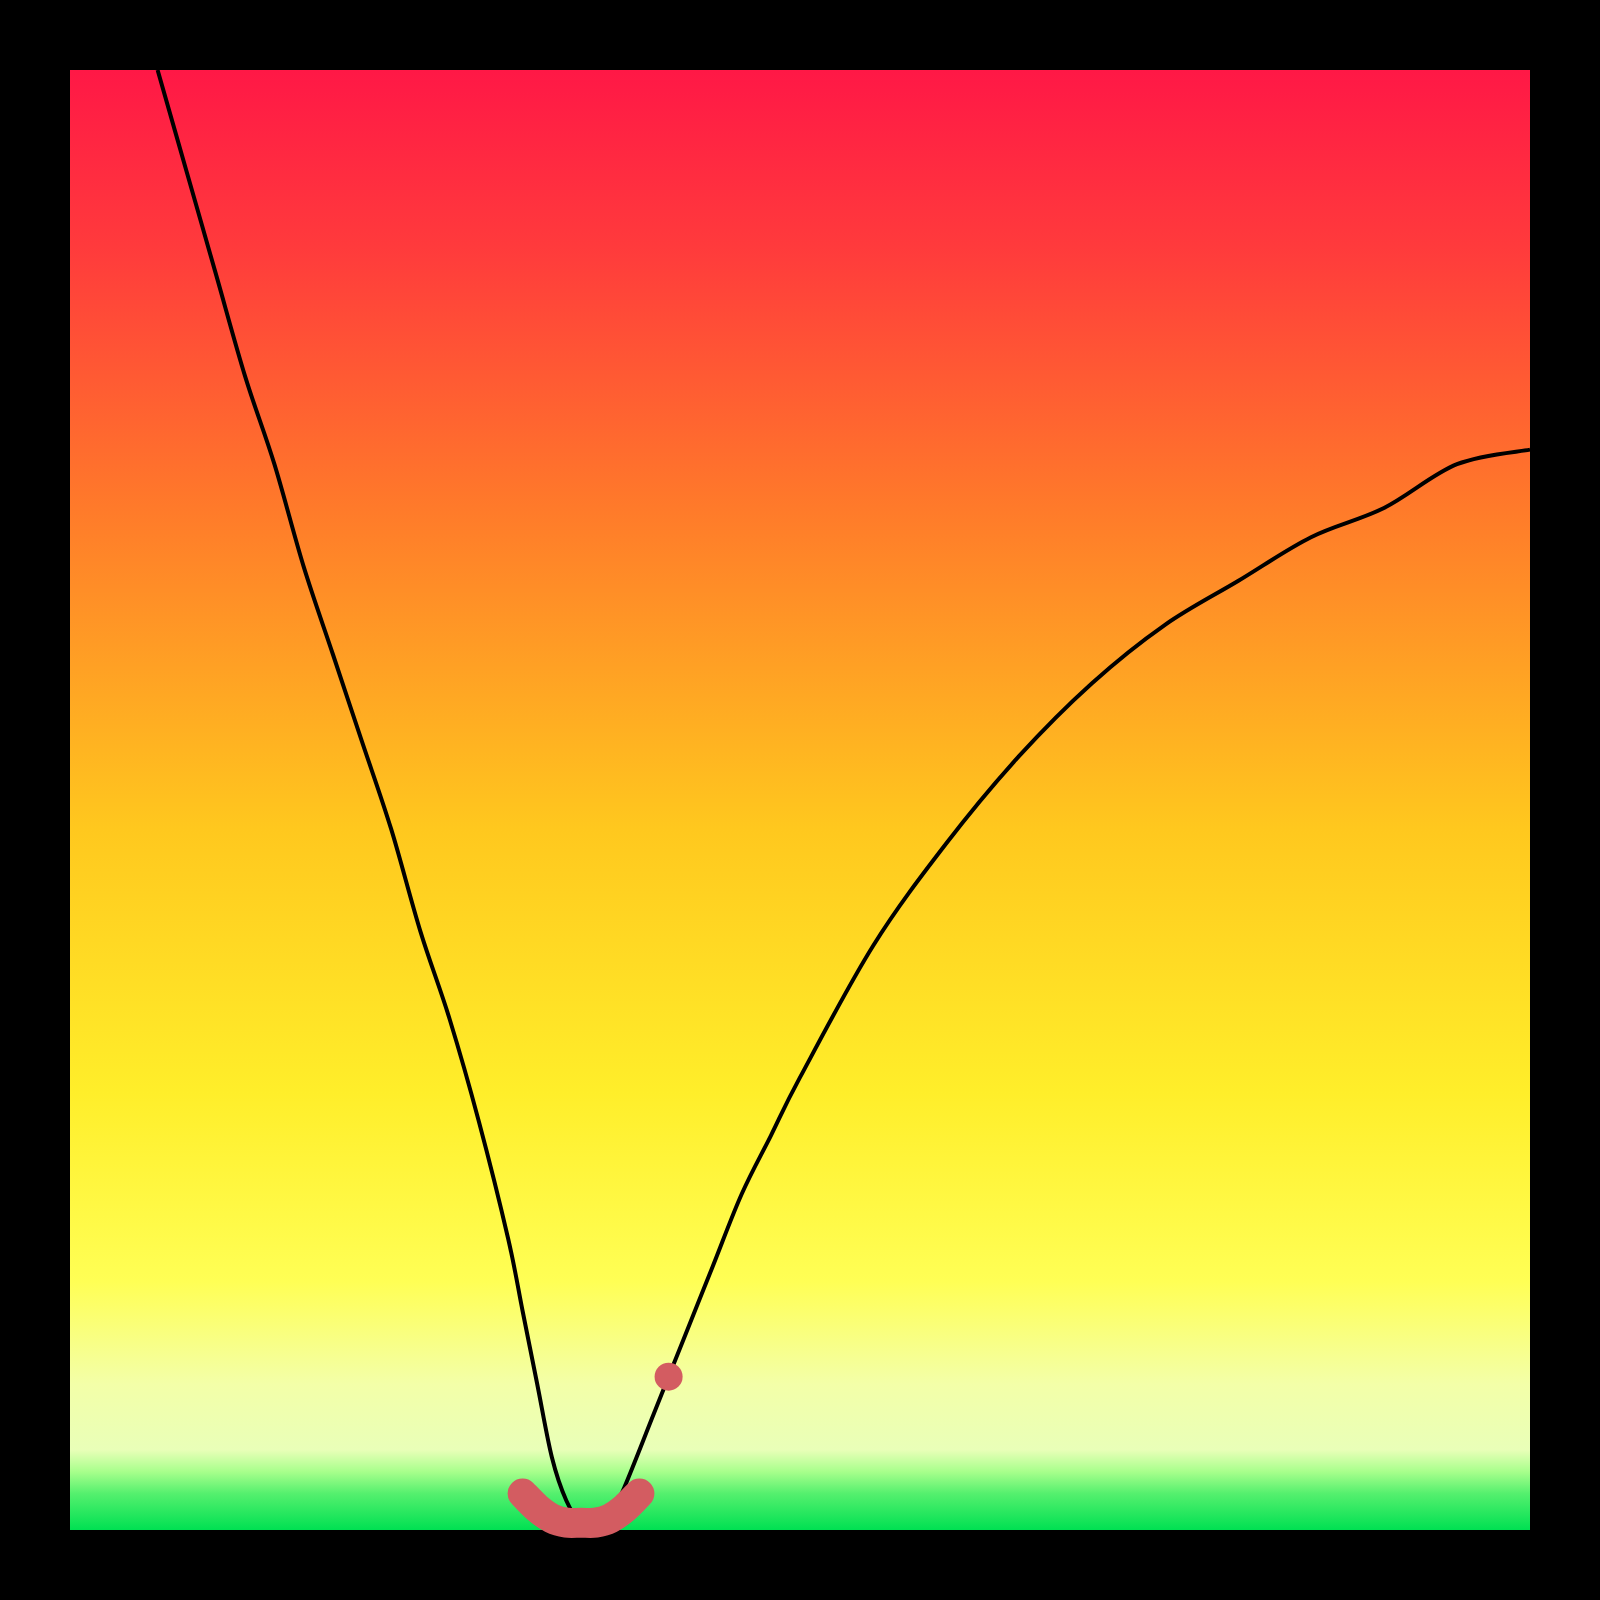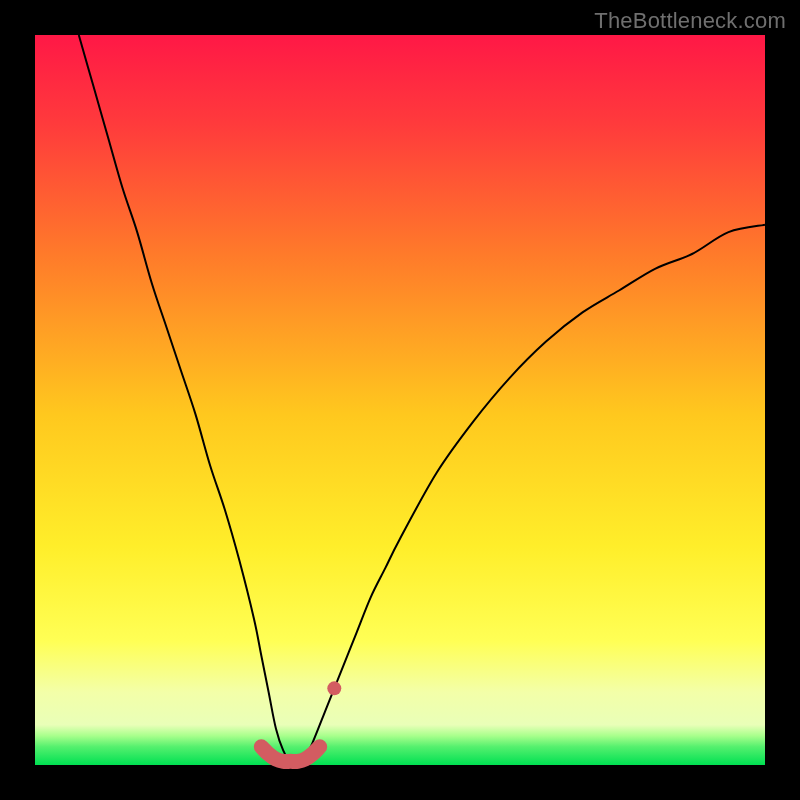--- a/index.html
+++ b/index.html
@@ -51,21 +51,20 @@
   }
   .lone-dot {
     fill: #d35c61;
   }
 </style>
 </head>
 <body>
 
 <div class="wrap">
 
-  <div class="watermark">TheBottleneck.com</div>
 
   <svg class="chart" viewBox="0 0 800 800" preserveAspectRatio="none">
     <defs>
 
       <linearGradient id="bg-grad" x1="0" y1="0" x2="0" y2="1">
         <stop offset="0%" stop-color="#ff1846"></stop>
         <stop offset="12%" stop-color="#ff3a3c"></stop>
         <stop offset="30%" stop-color="#ff7a2a"></stop>
         <stop offset="52%" stop-color="#ffc81e"></stop>
         <stop offset="70%" stop-color="#ffee2a"></stop>

